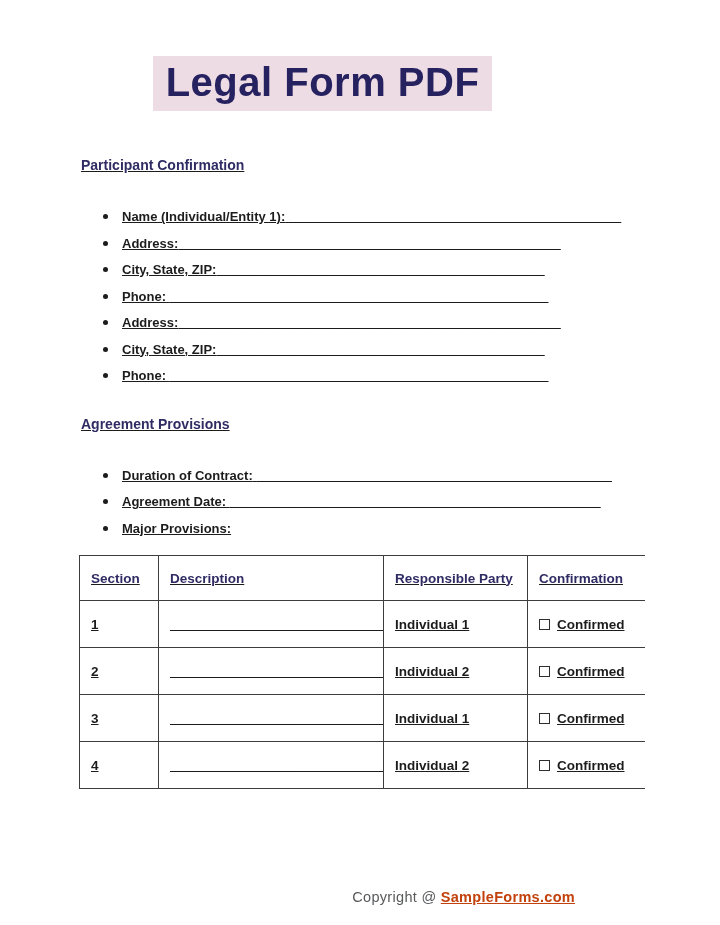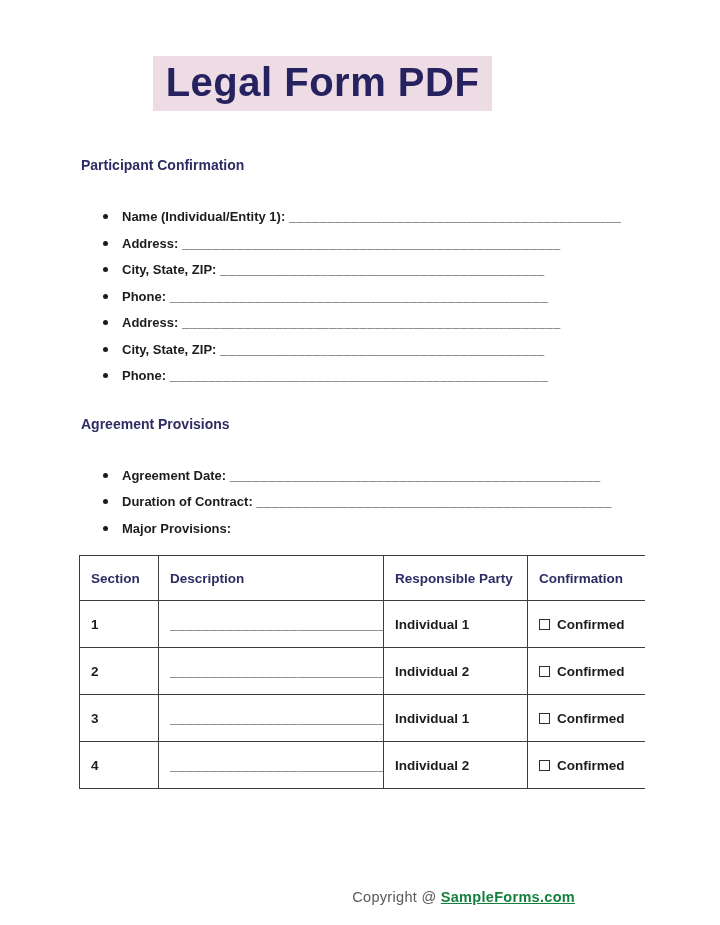--- a/index.html
+++ b/index.html
@@ -4,21 +4,21 @@
 <style>
   * { box-sizing: border-box; margin: 0; padding: 0; }
   html, body { background: #ffffff; }
   body {
     width: 720px; height: 925px;
     font-family: "Liberation Sans", sans-serif;
     color: #1c1c1c;
     position: relative;
     margin: 0 auto;
   }
-  .page { position: relative; width: 645px; height: 925px; overflow: hidden; }
+  .page { position: relative; width: 645px; height: 925px; overflow: hidden; text-decoration: underline; }
 
   
   .title-wrap { text-align: center; padding-top: 56px; }
   .title-highlight {
     display: inline-block;
     background: #eedce5;
     padding: 4px 13px 7px 13px;
   }
   .title-text {
     font-size: 40px;
@@ -104,21 +104,21 @@
   
   .footer {
     position: absolute;
     top: 889px;
     right: 70px;
     font-size: 14.5px;
     color: #58595b;
     letter-spacing: 0.3px;
   }
   .footer a.site-link {
-    color: #15803d;
+    color: #c2410c;
     font-weight: bold;
     text-decoration: underline;
     cursor: pointer;
   }
 </style>
 </head>
 <body>
 
 <div class="page">
 
@@ -134,22 +134,22 @@
     <li><span class="bullet-dot"></span><span>City, State, ZIP:</span> <span class="fill-line">__________________________________________</span></li>
     <li><span class="bullet-dot"></span><span>Phone:</span> <span class="fill-line">_________________________________________________</span></li>
     <li><span class="bullet-dot"></span><span>Address:</span> <span class="fill-line">_________________________________________________</span></li>
     <li><span class="bullet-dot"></span><span>City, State, ZIP:</span> <span class="fill-line">__________________________________________</span></li>
     <li><span class="bullet-dot"></span><span>Phone:</span> <span class="fill-line">_________________________________________________</span></li>
   </ul>
 
   <div class="section-heading heading-agreement">Agreement Provisions</div>
 
   <ul class="fields">
+    <li><span class="bullet-dot"></span><span>Duration of Contract:</span> <span class="fill-line">______________________________________________</span></li>
     <li><span class="bullet-dot"></span><span>Agreement Date:</span> <span class="fill-line">________________________________________________</span></li>
-    <li><span class="bullet-dot"></span><span>Duration of Contract:</span> <span class="fill-line">______________________________________________</span></li>
     <li><span class="bullet-dot"></span><span>Major Provisions:</span></li>
   </ul>
 
   <table class="provisions">
     <colgroup>
       <col class="c-section">
         <col class="c-desc">
         <col class="c-party">
         <col class="c-conf">
     </colgroup>

